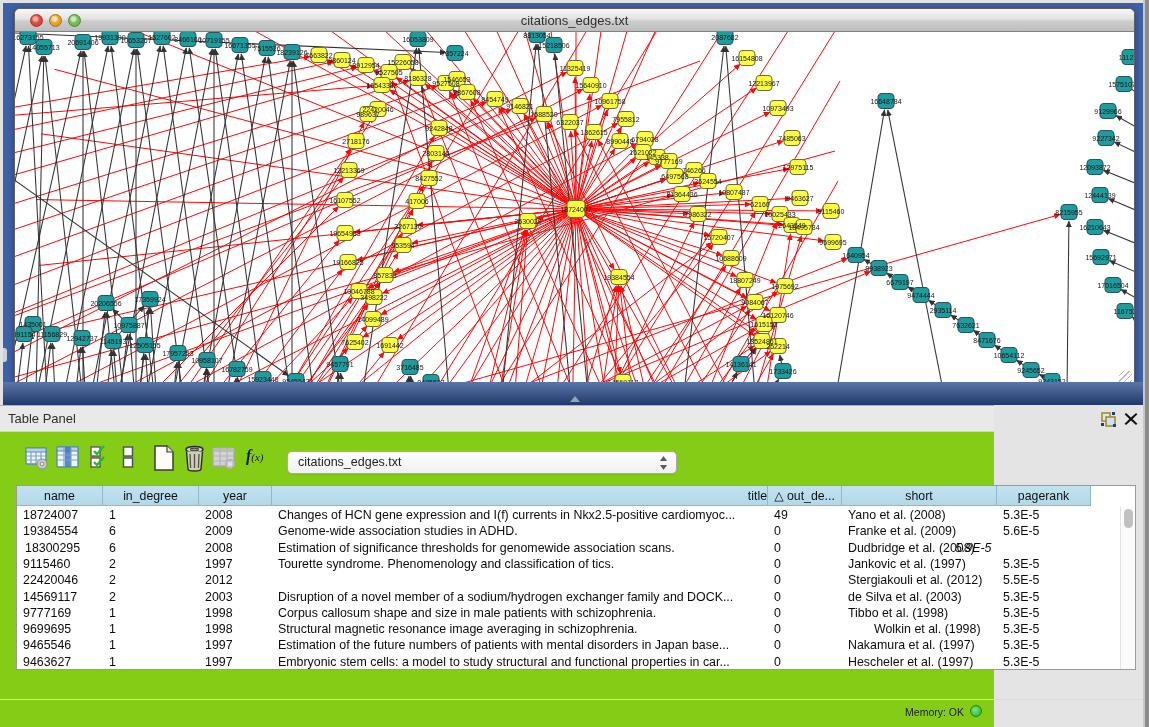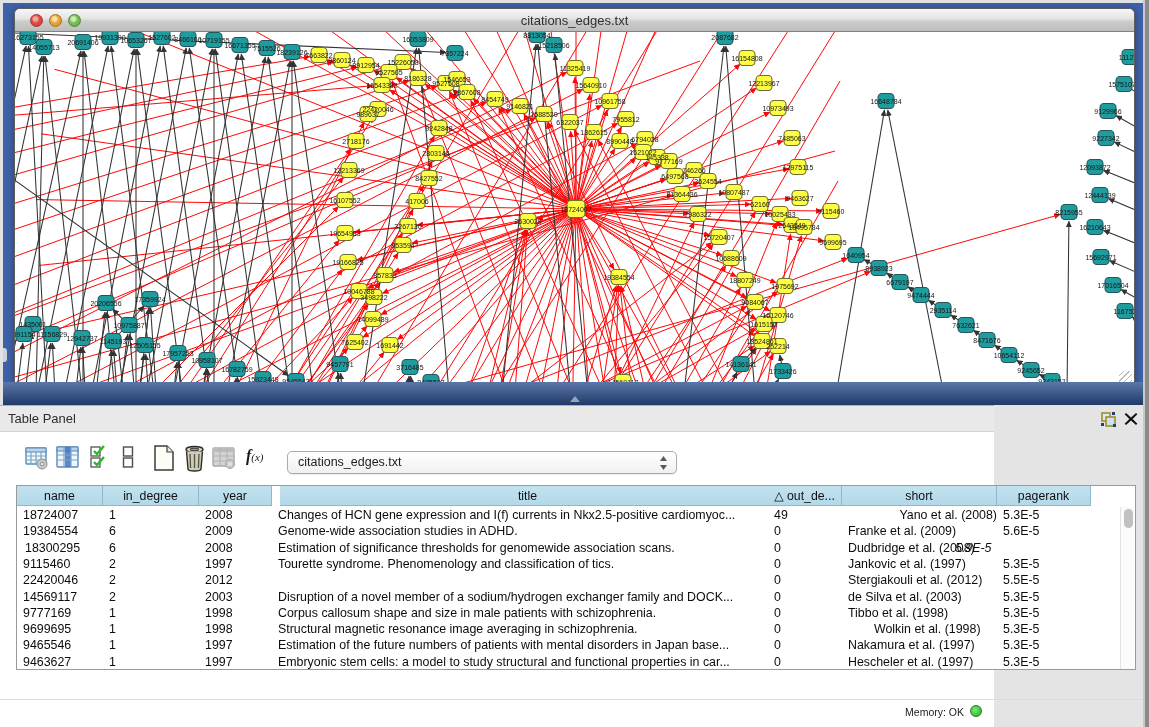--- a/index.html
+++ b/index.html
@@ -30,21 +30,21 @@
   #win-title { width:100%; text-align:center; line-height:23px; font-size:13px; color:#303030; }
   .tl { top:5px; width:13px; height:13px; border-radius:50%; }
   #tl-red   { left:15px; background:radial-gradient(circle at 4.5px 4px,#f3a49c 0 2px,#dd5144 40%,#c03c30 100%); border:1px solid #a8332a; }
   #tl-yellow{ left:34px; background:radial-gradient(circle at 4.5px 4px,#fbe3a8 0 2px,#eaa83f 40%,#d08a22 100%); border:1px solid #ad7215; }
   #tl-green { left:53px; background:radial-gradient(circle at 4.5px 4px,#cdeab9 0 2px,#7cc15e 40%,#5fa243 100%); border:1px solid #4c8a30; }
   #graph-area { left:0; top:23px; width:1119px; height:351px; background:#fff; overflow:hidden; }
   #resize-grip { right:2px; bottom:2px; width:13px; height:12px;
      background:repeating-linear-gradient(135deg, transparent 0 3px, #b9b9b9 3px 4px); }
 
   
-  #table-panel { left:0; top:405px; width:994px; height:322px; background:#ffffff;
+  #table-panel { left:0; top:405px; width:994px; height:322px; background:#84cc16;
      border-top:1px solid #b0b0b0; }
   #panel-titlebar { left:0; top:0; width:100%; height:26px; background:#e9e9e9;
      border-bottom:1px solid #d2d2d2; }
   #panel-title { left:8px; top:0; line-height:26px; font-size:13px; color:#2e2e2e; }
   #float-icon { left:1101px; top:6px; width:15px; height:15px; }
   #close-icon { left:1124px; top:6px; width:14px; height:14px; cursor:default; }
 
   
   #toolbar { left:0; top:27px; width:100%; height:52px; }
   .tb-icon { top:12px; }
@@ -735,33 +735,33 @@
         <path d="M4.5 15 L8 10 L1 10 Z" fill="#5a5a5a"></path>
       </svg>
     </div>
   </div>
 
   <div id="table-frame" class="abs">
     <div id="thead" class="abs">
         <div class="th abs" style="left: 0px; width: 86px;">name</div>
         <div class="th abs" style="left: 86px; width: 96px;">in_degree</div>
         <div class="th abs" style="left: 182px; width: 73px;">year</div>
-        <div class="th abs" style="left: 263px; width: 496px;">title</div>
+        <div class="th abs" style="left: 255px; width: 496px; text-align: right;">title</div>
         <div class="th abs" style="left: 751px; width: 74px;">△ out_de...</div>
         <div class="th abs" style="left: 825px; width: 155px;">short</div>
         <div class="th abs" style="left: 980px; width: 94px;">pagerank</div>
       </div>
     <div id="tbody" class="abs" style="left:0;top:21px;width:1104px;height:163px;">
         <div class="tr abs" style="top: 0px;">
           <div class="td abs" style="left: 0px; width: 86px;">18724007</div>
           <div class="td abs" style="left: 86px; width: 96px;">1</div>
           <div class="td abs" style="left: 182px; width: 73px;">2008</div>
           <div class="td abs" style="left: 255px; width: 496px;">Changes of HCN gene expression and I(f) currents in Nkx2.5-positive cardiomyoc...</div>
           <div class="td abs" style="left: 751px; width: 74px;">49</div>
-          <div class="td abs" style="left: 825px; width: 155px; text-align: right;">Yano et al. (2008)</div>
+          <div class="td abs" style="left: 825px; width: 155px;">Yano et al. (2008)</div>
           <div class="td abs" style="left: 980px; width: 94px;">5.3E-5</div>
         </div>
         <div class="tr abs" style="top: 16.3px;">
           <div class="td abs" style="left: 0px; width: 86px;">19384554</div>
           <div class="td abs" style="left: 86px; width: 96px;">6</div>
           <div class="td abs" style="left: 182px; width: 73px;">2009</div>
           <div class="td abs" style="left: 255px; width: 496px;">Genome-wide association studies in ADHD.</div>
           <div class="td abs" style="left: 751px; width: 74px;">0</div>
           <div class="td abs" style="left: 825px; width: 155px;">Franke et al. (2009)</div>
           <div class="td abs" style="left: 980px; width: 94px;">5.6E-5</div>

